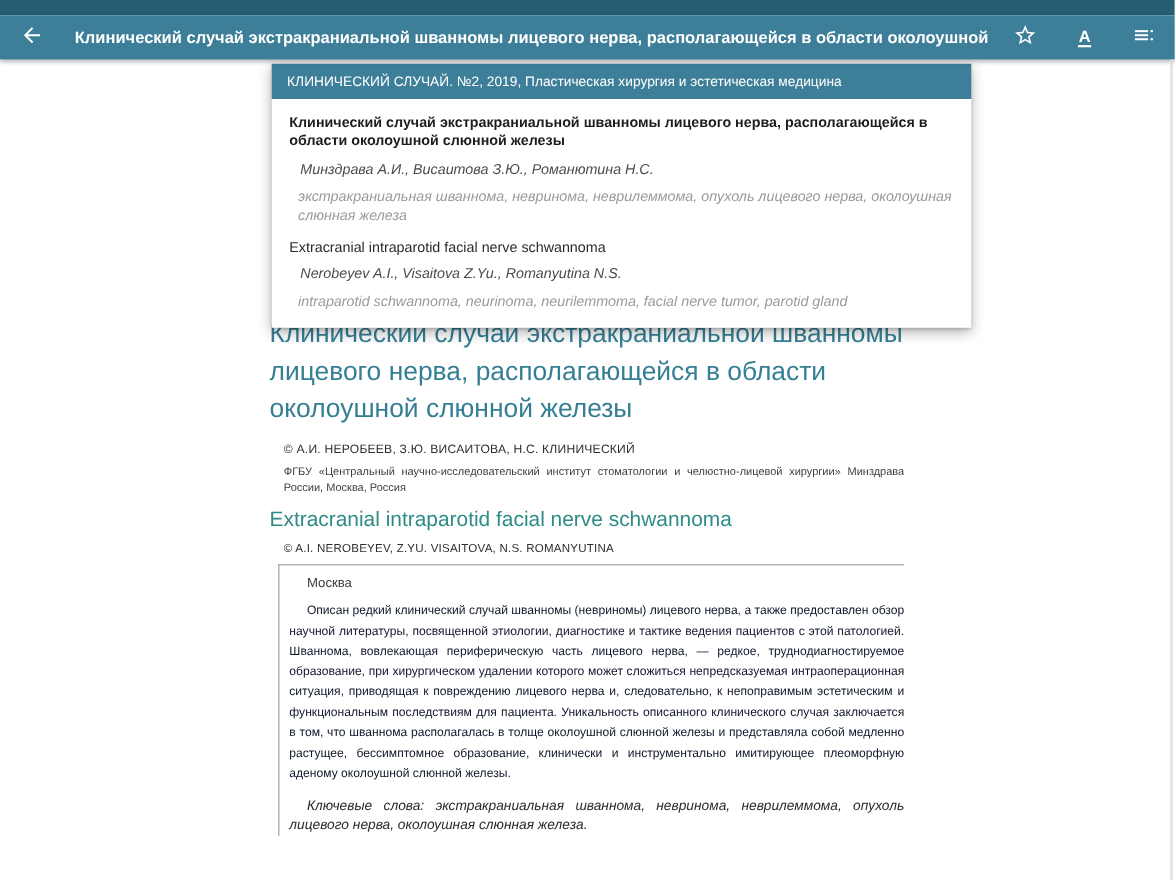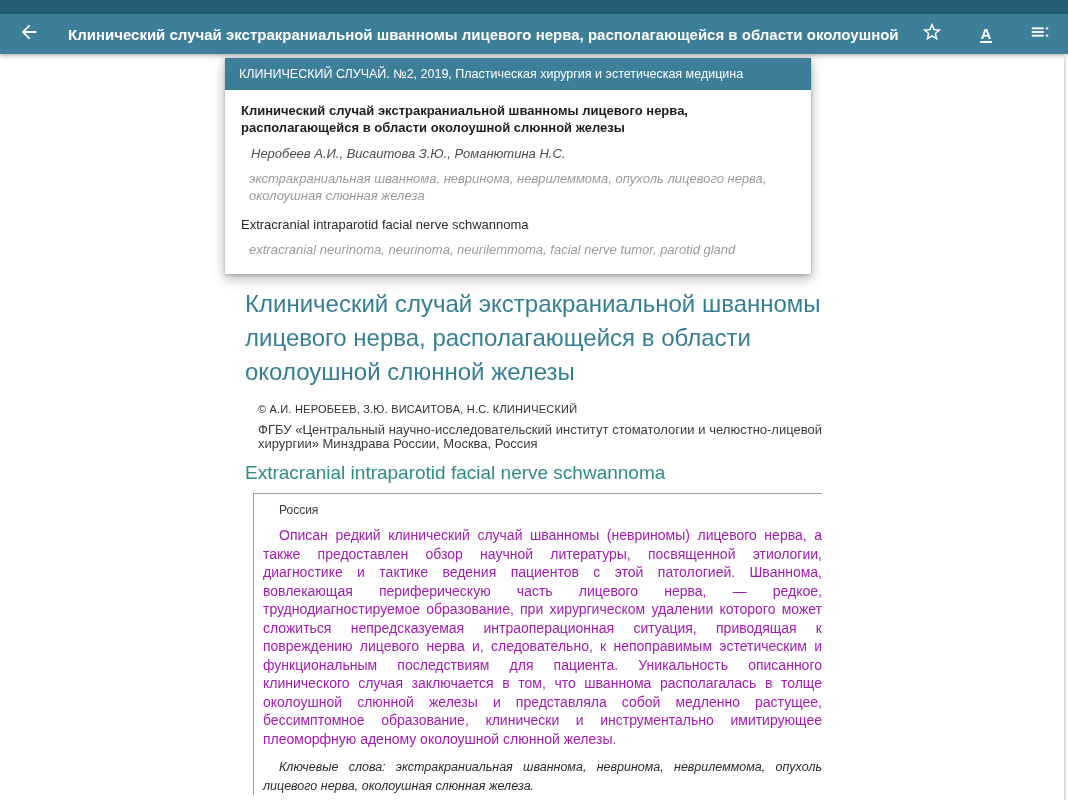--- a/index.html
+++ b/index.html
@@ -12,44 +12,44 @@
              padding:0 16px; box-shadow:0 2px 4px rgba(0,0,0,.28); position:relative; z-index:6; }
   .app-bar .back-btn { width:26px; height:26px; display:flex; align-items:center; justify-content:center;
                        cursor:pointer; flex:0 0 auto; }
   .app-bar .bar-title { color:#fff; font-size:15px; font-weight:bold; margin-left:26px;
                         white-space:nowrap; overflow:hidden; flex:1 1 auto; }
   .app-bar .bar-actions { display:flex; align-items:center; gap:30px; margin-left:18px; flex:0 0 auto; }
   .action-btn { width:24px; height:24px; display:flex; align-items:center; justify-content:center; cursor:pointer; }
   .font-glyph { color:#fff; font-size:15px; font-weight:bold; border-bottom:2px solid #fff; line-height:15px; padding:0 1px; }
 
   
-  .meta-card { position:absolute; left:225px; top:58px; width:586px; background:#fff;
+  .meta-card { position:absolute; left:247px; top:58px; width:636px; background:#fff;
                box-shadow:0 4px 12px rgba(0,0,0,.32), 0 1px 3px rgba(0,0,0,.2); z-index:5; }
   .meta-card-header { background:#3d7f99; color:#fff; font-size:12.5px; padding:9px 14px; }
   .meta-card-body { padding:12px 16px 16px; }
   .mc-title-ru { font-size:13px; font-weight:bold; color:#1d1d1d; line-height:17px; margin-bottom:10px; }
   .mc-authors  { font-size:13px; font-style:italic; color:#4c4c4c; margin:0 0 9px 10px; }
   .mc-keywords { font-size:13px; font-style:italic; color:#9a9a9a; line-height:17px; margin:0 0 13px 8px; }
   .mc-title-en { font-size:13px; color:#2a2a2a; margin-bottom:9px; }
   .mc-keywords:last-child { margin-bottom:0; }
 
   
   .article { position:absolute; left:245px; top:260px; width:577px; }
   .doi { font-size:12px; color:#3e3e3e; margin:0 0 13px 17px; }
   .article-title-ru { font-size:24px; font-weight:normal; color:#357f95; line-height:34px; margin-bottom:14px; }
   .copyright { font-size:11px; color:#2e2e2e; letter-spacing:.2px; margin:0 0 8px 13px; }
-  .affiliation { font-size:13px; color:#3c3c3c; line-height:14px; text-align:justify; margin:0 0 11px 13px; }
+  .affiliation { font-size:10px; color:#3c3c3c; line-height:14px; text-align:justify; margin:0 0 11px 13px; }
   .article-title-en { font-size:19px; font-weight:normal; color:#2e8c86; margin-bottom:9px; }
   .copyright-en { font-size:10.5px; }
   .affiliation-en { margin-bottom:9px; }
 
   .abstract-block { margin-left:8px; border-top:1px solid #9b9b9b; border-left:1px solid #9b9b9b;
                     padding:9px 0 0 9px; }
   .section-label { font-size:12px; color:#3a3a3a; margin:0 0 9px 16px; }
-  .body-par { font-size:14px; color:#a21caf; line-height:18.5px; text-align:justify;
+  .body-par { font-size:11px; color:#0f172a; line-height:18.5px; text-align:justify;
               text-indent:16px; margin-bottom:10px; }
   .keywords-par { font-size:12.5px; color:#2a2a2a; font-style:italic; line-height:18.5px;
                   text-align:justify; text-indent:16px; margin-bottom:11px; }
   .kw-label { font-weight:normal; }
 
   .scrollbar-track { position:absolute; right:2px; top:54px; bottom:0; width:2px; background:#dedede; z-index:7; }
 </style>
 </head>
 <body>
 
@@ -86,35 +86,37 @@
         </svg>
       </span>
     </div>
   </div>
 </div>
 
 <div class="meta-card">
   <div class="meta-card-header">КЛИНИЧЕСКИЙ СЛУЧАЙ. №2, 2019, Пластическая хирургия и эстетическая медицина</div>
   <div class="meta-card-body">
     <div class="mc-title-ru">Клинический случай экстракраниальной шванномы лицевого нерва, располагающейся в области околоушной слюнной железы</div>
-    <div class="mc-authors">Неробеев А.И., Висаитова З.Ю., Романютина Н.С.</div>
+    <div class="mc-authors">Минздрава А.И., Висаитова З.Ю., Романютина Н.С.</div>
     <div class="mc-keywords">экстракраниальная шваннома, невринома, неврилеммома, опухоль лицевого нерва, околоушная слюнная железа</div>
     <div class="mc-title-en">Extracranial intraparotid facial nerve schwannoma</div>
-    <div class="mc-keywords">extracranial neurinoma, neurinoma, neurilemmoma, facial nerve tumor, parotid gland</div>
+    <div class="mc-authors">Nerobeyev A.I., Visaitova Z.Yu., Romanyutina N.S.</div>
+    <div class="mc-keywords">intraparotid schwannoma, neurinoma, neurilemmoma, facial nerve tumor, parotid gland</div>
   </div>
 </div>
 
 <div class="article">
   <div class="doi">doi: 10.17116/plast.hirurgia201902159</div>
   <h1 class="article-title-ru">Клинический случай экстракраниальной шванномы лицевого нерва, располагающейся в области околоушной слюнной железы</h1>
   <div class="copyright">© А.И. НЕРОБЕЕВ, З.Ю. ВИСАИТОВА, Н.С. КЛИНИЧЕСКИЙ</div>
   <div class="affiliation">ФГБУ «Центральный научно-исследовательский институт стоматологии и челюстно-лицевой хирургии» Минздрава России, Москва, Россия</div>
   <h2 class="article-title-en">Extracranial intraparotid facial nerve schwannoma</h2>
+  <div class="copyright copyright-en">© A.I. NEROBEYEV, Z.YU. VISAITOVA, N.S. ROMANYUTINA</div>
 
   <div class="abstract-block">
-    <div class="section-label">Россия</div>
+    <div class="section-label">Москва</div>
     <p class="body-par">Описан редкий клинический случай шванномы (невриномы) лицевого нерва, а также предоставлен обзор научной литературы, посвященной этиологии, диагностике и тактике ведения пациентов с этой патологией. Шваннома, вовлекающая периферическую часть лицевого нерва, — редкое, труднодиагностируемое образование, при хирургическом удалении которого может сложиться непредсказуемая интраоперационная ситуация, приводящая к повреждению лицевого нерва и, следовательно, к непоправимым эстетическим и функциональным последствиям для пациента. Уникальность описанного клинического случая заключается в том, что шваннома располагалась в толще околоушной слюнной железы и представляла собой медленно растущее, бессимптомное образование, клинически и инструментально имитирующее плеоморфную аденому околоушной слюнной железы.</p>
     <p class="keywords-par"><span class="kw-label">Ключевые слова:</span><span> экстракраниальная шваннома, невринома, неврилеммома, опухоль лицевого нерва, околоушная слюнная железа.</span></p>
 
   </div>
 </div>
 
 <div class="scrollbar-track"></div>
 
 </body></html>

